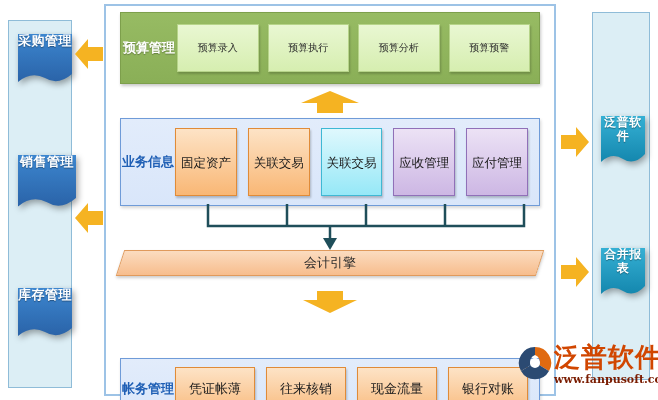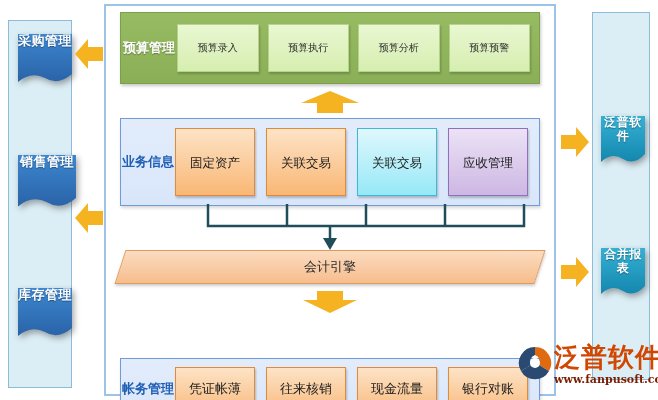--- a/index.html
+++ b/index.html
@@ -146,21 +146,21 @@
     justify-content: center;
     font-size: 13px;
     color: #1c1c1c;
     box-shadow: 1px 2px 2px rgba(0,0,0,.22);
   }
 
   
   #engine {
     position: absolute;
     left: 120px; top: 250px;
-    width: 420px; height: 34px;
+    width: 420px; height: 26px;
   }
   #engine .engine-shape {
     position: absolute; inset: 0;
     background: linear-gradient(180deg,#fbdcc0 0%,#f7bd8d 100%);
     border: 1px solid #e09a5c;
     transform: skewX(-18deg);
     box-shadow: 1px 2px 3px rgba(0,0,0,.20);
   }
   #engine .engine-txt {
     position: absolute; inset: 0;
@@ -288,20 +288,21 @@
     <path d="M30,1 L59,13 H43 V23 H17 V13 H1 Z" fill="#f5b322"></path>
   </svg>
 </div>
 
 <div class="blue-band" id="biz-band">
   <div class="band-label">业务信息</div>
   <div class="biz-cell c-orange">固定资产</div>
   <div class="biz-cell c-orange">关联交易</div>
   <div class="biz-cell c-cyan">关联交易</div>
   <div class="biz-cell c-purple">应收管理</div>
+  <div class="biz-cell c-purple">应付管理</div>
 </div>
 
 <div id="connector">
   <svg viewBox="0 0 420 48" width="420" height="48">
     <g stroke="#1f4e5a" stroke-width="2.5" fill="none">
       <path d="M88,0 V22 H404 V0"></path>
       <path d="M167,0 V22"></path>
       <path d="M246,0 V22"></path>
       <path d="M325,0 V22"></path>
       <path d="M210,22 V36"></path>

